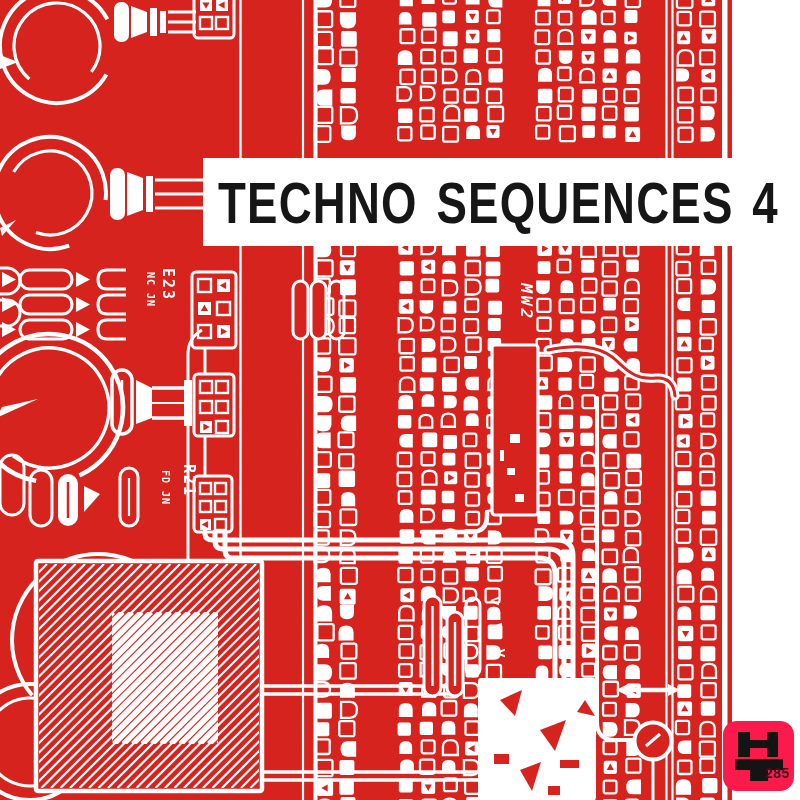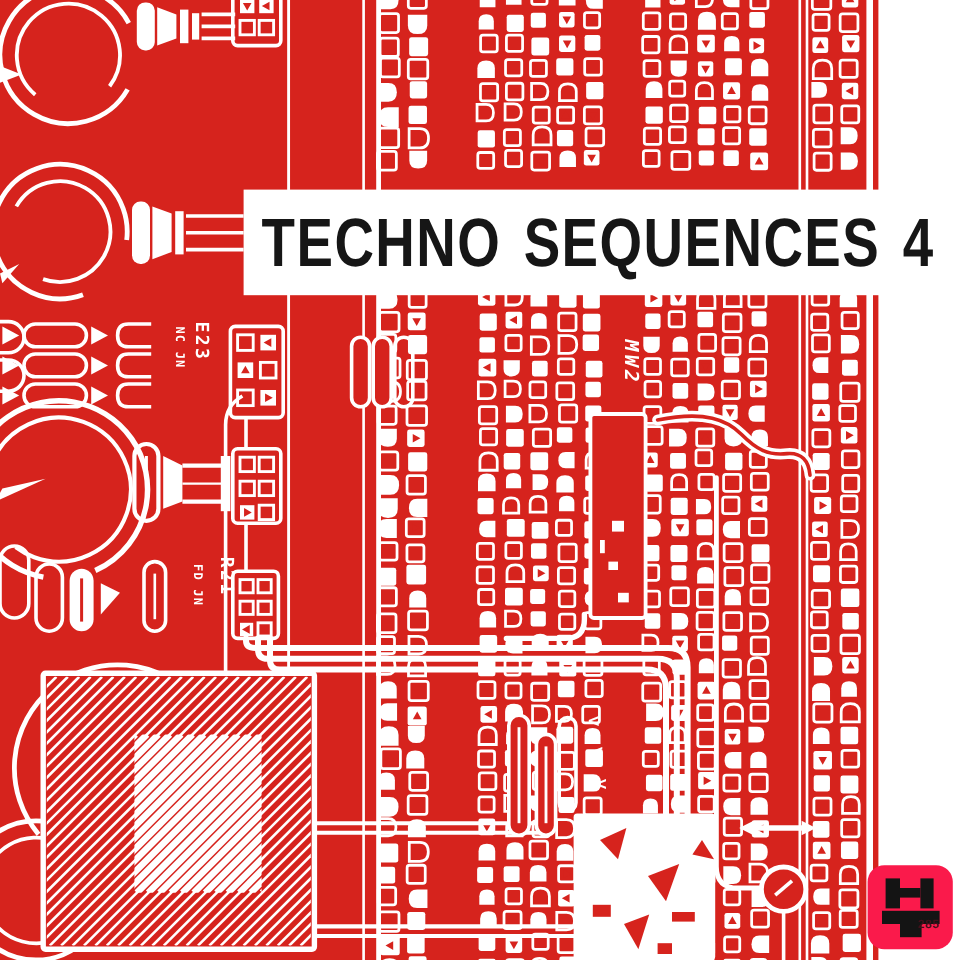--- a/index.html
+++ b/index.html
@@ -39,21 +39,21 @@
     position:absolute;left:723px;top:721px;width:71px;height:70px;
     background:var(--badge);border-radius:14px;z-index:6;
   }
   .badge .gp{position:absolute;background:var(--glyph);}
   .g-barl{left:15px;top:11px;width:12px;height:25px;}
   .g-barr{left:44px;top:11px;width:11px;height:25px;}
   .g-rung{left:27px;top:19px;width:17px;height:8px;}
   .g-main{left:12px;top:38px;width:48px;height:11px;}
   .g-stub{left:27px;top:49px;width:18px;height:11px;}
   .badge-num{
-    position:absolute;left:42px;top:44px;font-size:10px;font-weight:bold;
+    position:absolute;left:42px;top:44px;font-size:14px;font-weight:bold;
     color:var(--badgenum);letter-spacing:0.5px;
   }
 </style>
 </head>
 <body>
 
 <div class="stage">
 
   <svg id="art" width="800" height="800" viewBox="0 0 800 800">
     <defs>

